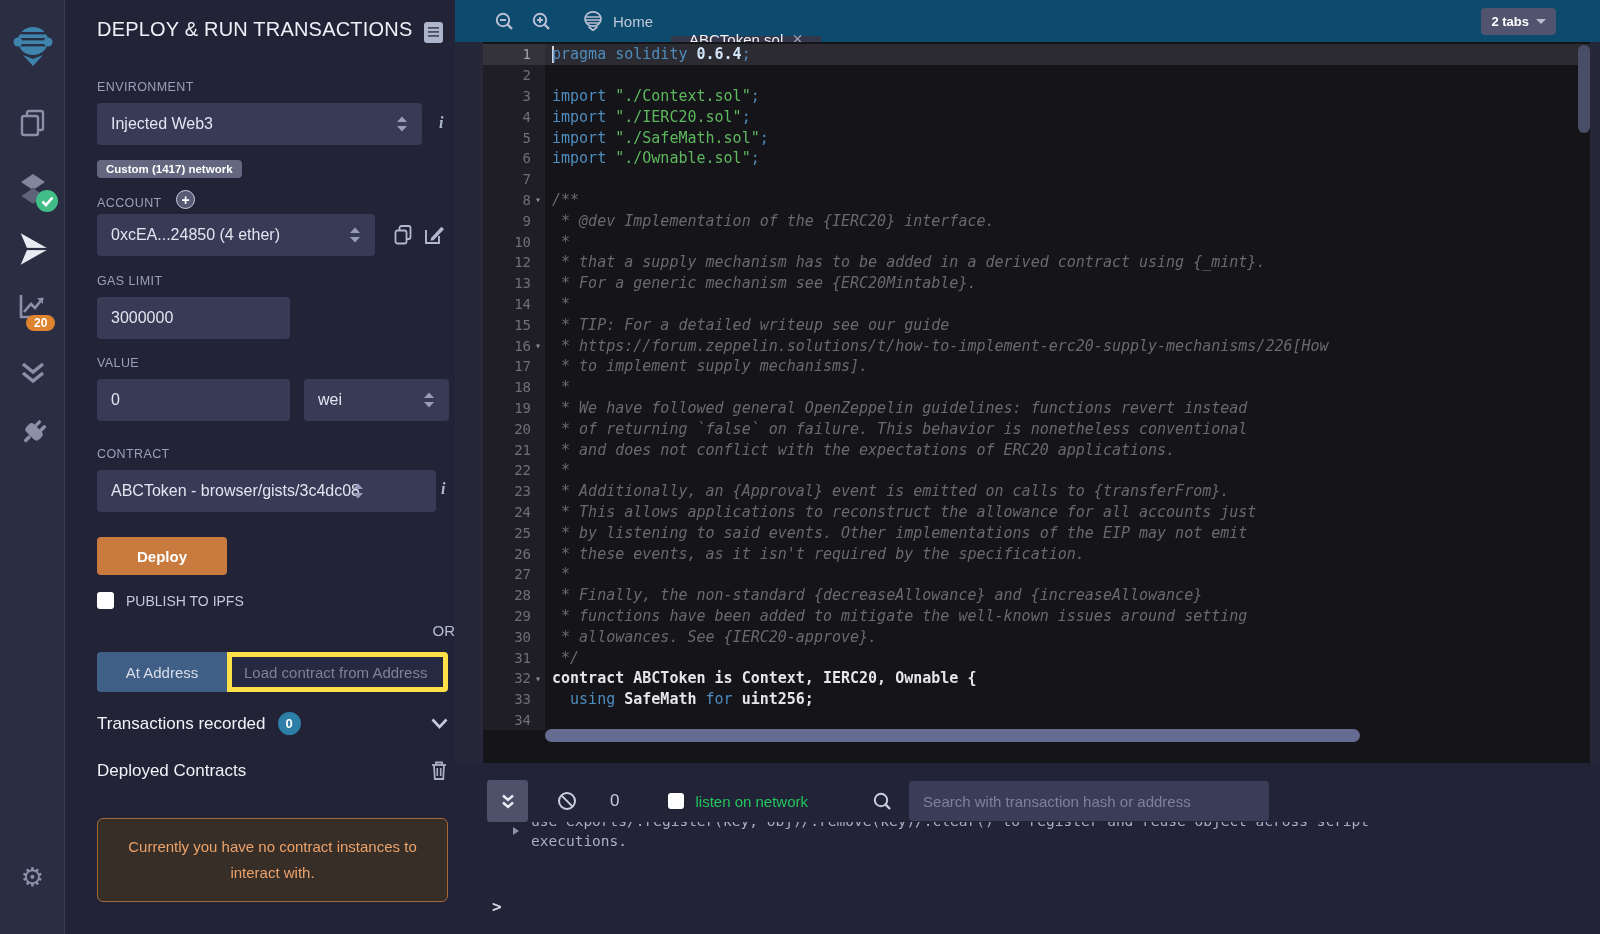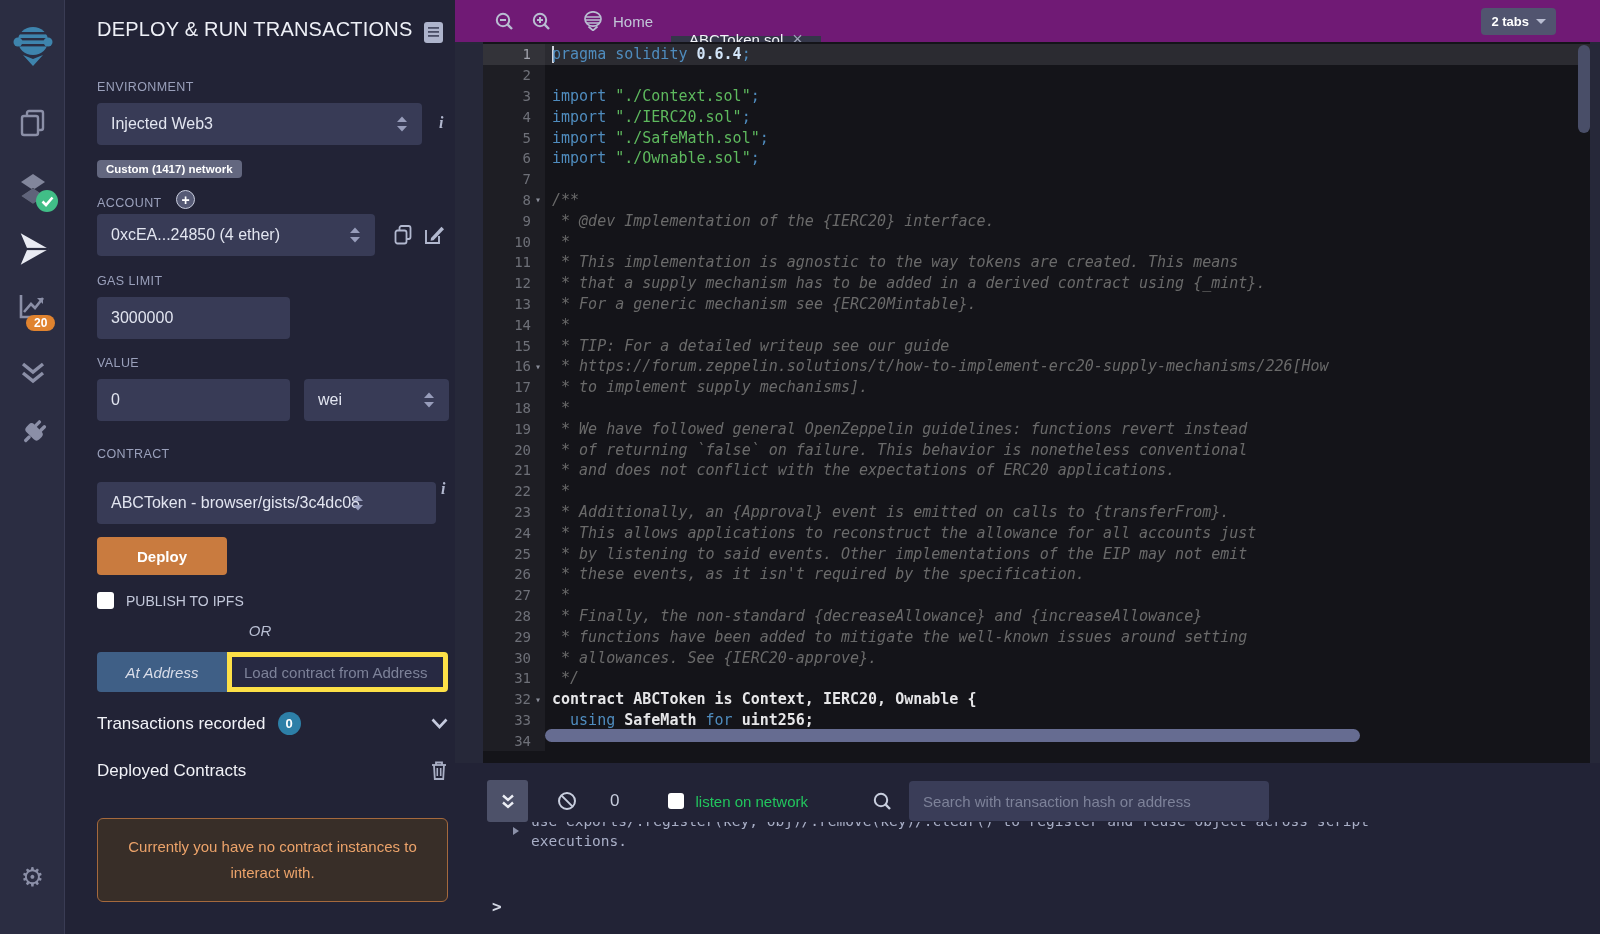--- a/index.html
+++ b/index.html
@@ -31,39 +31,39 @@
             font-size:16px; color:#b2b8cf; cursor:pointer; }
   #net-badge { left:32px; top:160px; background:#63677f; color:#fff; font-size:11.5px; font-weight:bold;
                border-radius:4px; padding:3px 9px; }
   .plus-circle { width:19px; height:19px; border-radius:50%; background:#565a75; border:1px solid #c9cdde;
                  color:#fff; font-size:14px; font-weight:bold; display:flex; align-items:center;
                  justify-content:center; line-height:1; cursor:pointer; }
   #deploy-btn { left:32px; top:537px; width:130px; height:38px; background:#c97b3f; border:none;
                 border-radius:4px; color:#fff; font-size:15px; font-weight:bold; cursor:pointer;
                 font-family:"Liberation Sans",sans-serif; }
   .chkbox { width:17px; height:17px; background:#fff; border-radius:3px; flex:none; cursor:pointer; }
-  #or-label { left:0; top:622px; width:390px; text-align:center; color:#b9bfd3; font-size:15px;font-style:italic; }
+  #or-label { left:0; top:622px; width:390px; text-align:right; color:#b9bfd3; font-size:15px; }
   #ataddr-btn { left:32px; top:652px; width:130px; height:40px; background:#3f5f86; border:none;
                 border-radius:4px 0 0 4px; color:#d9dde9; font-size:15px; cursor:pointer;
-                font-family:"Liberation Sans",sans-serif;font-style:italic; }
+                font-family:"Liberation Sans",sans-serif; }
   #ataddr-input { left:162px; top:652px; width:221px; height:40px; background:#272942;
                   border:5px solid #fde047; border-radius:0 4px 4px 0; color:#e2e5f0;
                   font-size:15px; padding:0 12px; outline:none;
                   font-family:"Liberation Sans",sans-serif; }
   #ataddr-input::placeholder, #term-search::placeholder { color:#7d8299; }
   .sect-head { color:#f1f2f7; font-size:17px; font-weight:500; }
   .count-badge { width:23px; height:23px; border-radius:50%; background:#2d7fa7; color:#fff;
                  font-size:13px; font-weight:bold; display:flex; align-items:center; justify-content:center; }
   #warn-box { left:32px; top:818px; width:351px; background:#382e28; border:1px solid #a5693d;
               border-radius:6px; color:#eca36a; font-size:15px; line-height:26px; text-align:center;
               padding:15px 26px; }
 
   
   #main { position:absolute; left:455px; top:0; width:1145px; height:934px; background:#262839; }
-  #tabbar { position:absolute; left:0; top:0; width:100%; height:42px; background:#701a75;
+  #tabbar { position:absolute; left:0; top:0; width:100%; height:42px; background:#0c4a6e;
             display:flex; align-items:stretch; }
   .tab-zoom { display:flex; align-items:center; padding:0 9px; cursor:pointer; }
   .tab { display:flex; align-items:center; gap:9px; padding:0 18px; font-size:15px; color:#c2c7d8; cursor:pointer; }
   .tab.active { background:#343649; color:#f2f3f8;margin-top:36px; }
   .tab-close { font-size:18px; color:#9da2b8; line-height:1; cursor:pointer; }
   #tabs-count { position:absolute; right:44px; top:8px; height:27px; background:#51546f; border:none;
                 border-radius:4px; color:#fff; font-size:13px; font-weight:bold; padding:0 10px;
                 display:flex; align-items:center; gap:7px; cursor:pointer;
                 font-family:"Liberation Sans",sans-serif; }
   .caret-down { width:0; height:0; border-left:5px solid transparent; border-right:5px solid transparent;
@@ -245,21 +245,21 @@
     <span>wei</span>
     <span class="sel-arrows">
       <svg width="12" height="16" viewBox="0 0 12 16" fill="#989dbb">
           <path d="M1 6 L6 0.5 L11 6 Z"></path>
           <path d="M1 10 L6 15.5 L11 10 Z"></path>
         </svg>
     </span>
   </div>
 
   <div class="p-abs p-label" style="left:32px; top:447px;">CONTRACT</div>
-  <div class="p-abs p-select" style="left:32px; top:470px; width:339px;margin-top:12px;">
+  <div class="p-abs p-select" style="left:32px; top:470px; width:339px;">
     <span style="overflow:hidden; white-space:nowrap;">ABCToken - browser/gists/3c4dc08</span>
     <span class="sel-arrows" style="margin-left:-8px;">
       <svg width="12" height="16" viewBox="0 0 12 16" fill="#989dbb">
           <path d="M1 6 L6 0.5 L11 6 Z"></path>
           <path d="M1 10 L6 15.5 L11 10 Z"></path>
         </svg>
     </span>
   </div>
   <div class="p-abs info-i" style="left:376px; top:480px;">i</div>
 
@@ -339,21 +339,20 @@
         <div class="code-row active"><span class="gut"><span class="num">1</span><span class="fold"></span></span><span class="codecell"><span class="cursor-bar"></span><span class="tk-k">pragma solidity </span><span class="tk-n">0.6.4</span><span class="tk-k">;</span></span></div>
         <div class="code-row"><span class="gut"><span class="num">2</span><span class="fold"></span></span><span class="codecell"></span></div>
         <div class="code-row"><span class="gut"><span class="num">3</span><span class="fold"></span></span><span class="codecell"><span class="tk-k">import </span><span class="tk-s">"./Context.sol"</span><span class="tk-k">;</span></span></div>
         <div class="code-row"><span class="gut"><span class="num">4</span><span class="fold"></span></span><span class="codecell"><span class="tk-k">import </span><span class="tk-s">"./IERC20.sol"</span><span class="tk-k">;</span></span></div>
         <div class="code-row"><span class="gut"><span class="num">5</span><span class="fold"></span></span><span class="codecell"><span class="tk-k">import </span><span class="tk-s">"./SafeMath.sol"</span><span class="tk-k">;</span></span></div>
         <div class="code-row"><span class="gut"><span class="num">6</span><span class="fold"></span></span><span class="codecell"><span class="tk-k">import </span><span class="tk-s">"./Ownable.sol"</span><span class="tk-k">;</span></span></div>
         <div class="code-row"><span class="gut"><span class="num">7</span><span class="fold"></span></span><span class="codecell"></span></div>
         <div class="code-row"><span class="gut"><span class="num">8</span><span class="fold">▾</span></span><span class="codecell"><span class="tk-c">/**</span></span></div>
         <div class="code-row"><span class="gut"><span class="num">9</span><span class="fold"></span></span><span class="codecell"><span class="tk-c"> * @dev Implementation of the {IERC20} interface.</span></span></div>
         <div class="code-row"><span class="gut"><span class="num">10</span><span class="fold"></span></span><span class="codecell"><span class="tk-c"> *</span></span></div>
-        <div class="code-row"><span class="gut"><span class="num">11</span><span class="fold"></span></span><span class="codecell"><span class="tk-c"> * This implementation is agnostic to the way tokens are created. This means</span></span></div>
         <div class="code-row"><span class="gut"><span class="num">12</span><span class="fold"></span></span><span class="codecell"><span class="tk-c"> * that a supply mechanism has to be added in a derived contract using {_mint}.</span></span></div>
         <div class="code-row"><span class="gut"><span class="num">13</span><span class="fold"></span></span><span class="codecell"><span class="tk-c"> * For a generic mechanism see {ERC20Mintable}.</span></span></div>
         <div class="code-row"><span class="gut"><span class="num">14</span><span class="fold"></span></span><span class="codecell"><span class="tk-c"> *</span></span></div>
         <div class="code-row"><span class="gut"><span class="num">15</span><span class="fold"></span></span><span class="codecell"><span class="tk-c"> * TIP: For a detailed writeup see our guide</span></span></div>
         <div class="code-row"><span class="gut"><span class="num">16</span><span class="fold">▾</span></span><span class="codecell"><span class="tk-c"> * https://forum.zeppelin.solutions/t/how-to-implement-erc20-supply-mechanisms/226[How</span></span></div>
         <div class="code-row"><span class="gut"><span class="num">17</span><span class="fold"></span></span><span class="codecell"><span class="tk-c"> * to implement supply mechanisms].</span></span></div>
         <div class="code-row"><span class="gut"><span class="num">18</span><span class="fold"></span></span><span class="codecell"><span class="tk-c"> *</span></span></div>
         <div class="code-row"><span class="gut"><span class="num">19</span><span class="fold"></span></span><span class="codecell"><span class="tk-c"> * We have followed general OpenZeppelin guidelines: functions revert instead</span></span></div>
         <div class="code-row"><span class="gut"><span class="num">20</span><span class="fold"></span></span><span class="codecell"><span class="tk-c"> * of returning `false` on failure. This behavior is nonetheless conventional</span></span></div>
         <div class="code-row"><span class="gut"><span class="num">21</span><span class="fold"></span></span><span class="codecell"><span class="tk-c"> * and does not conflict with the expectations of ERC20 applications.</span></span></div>

